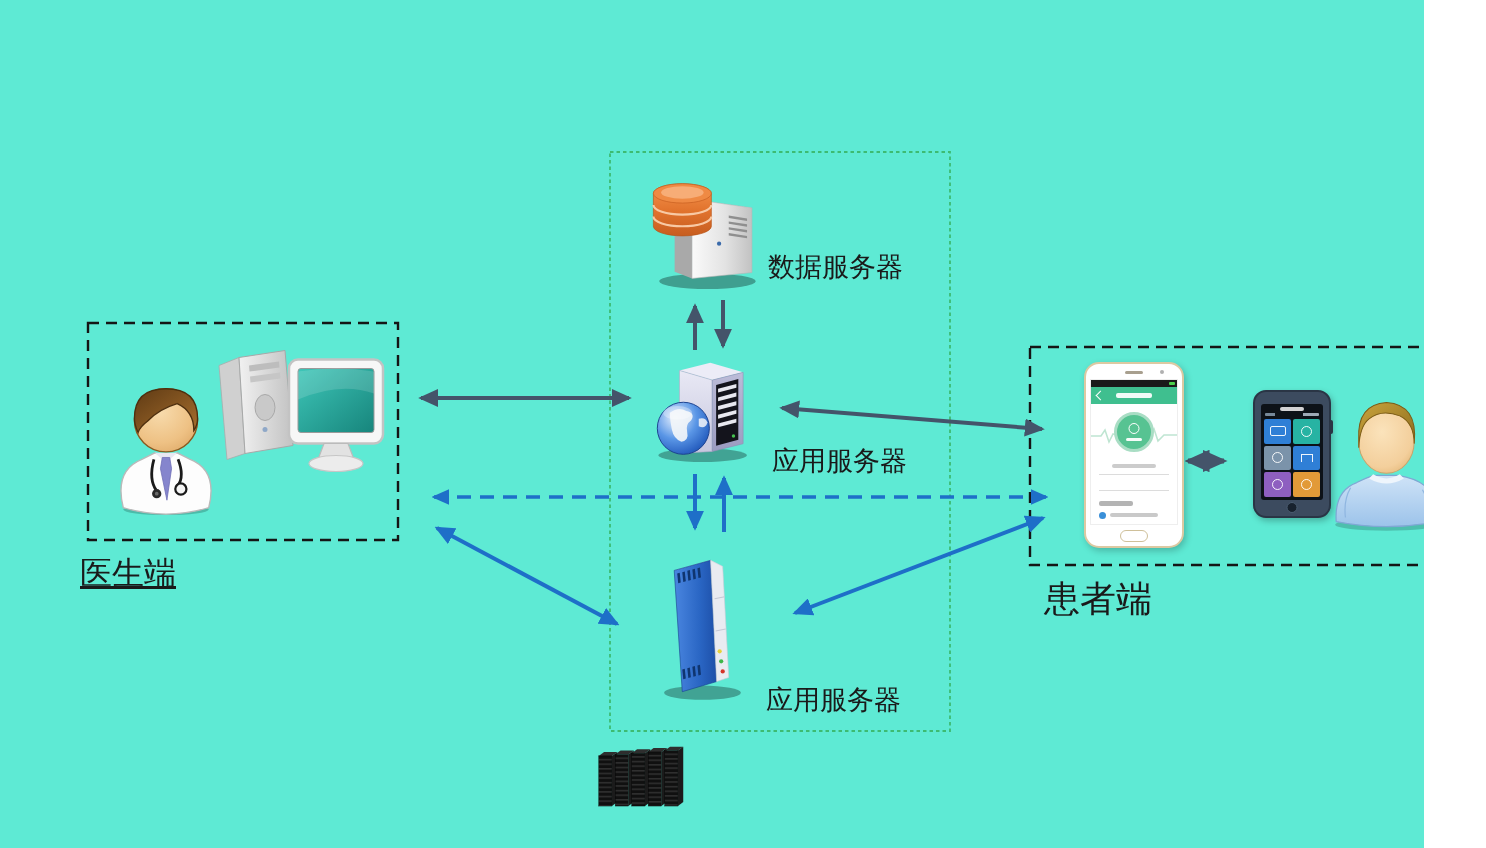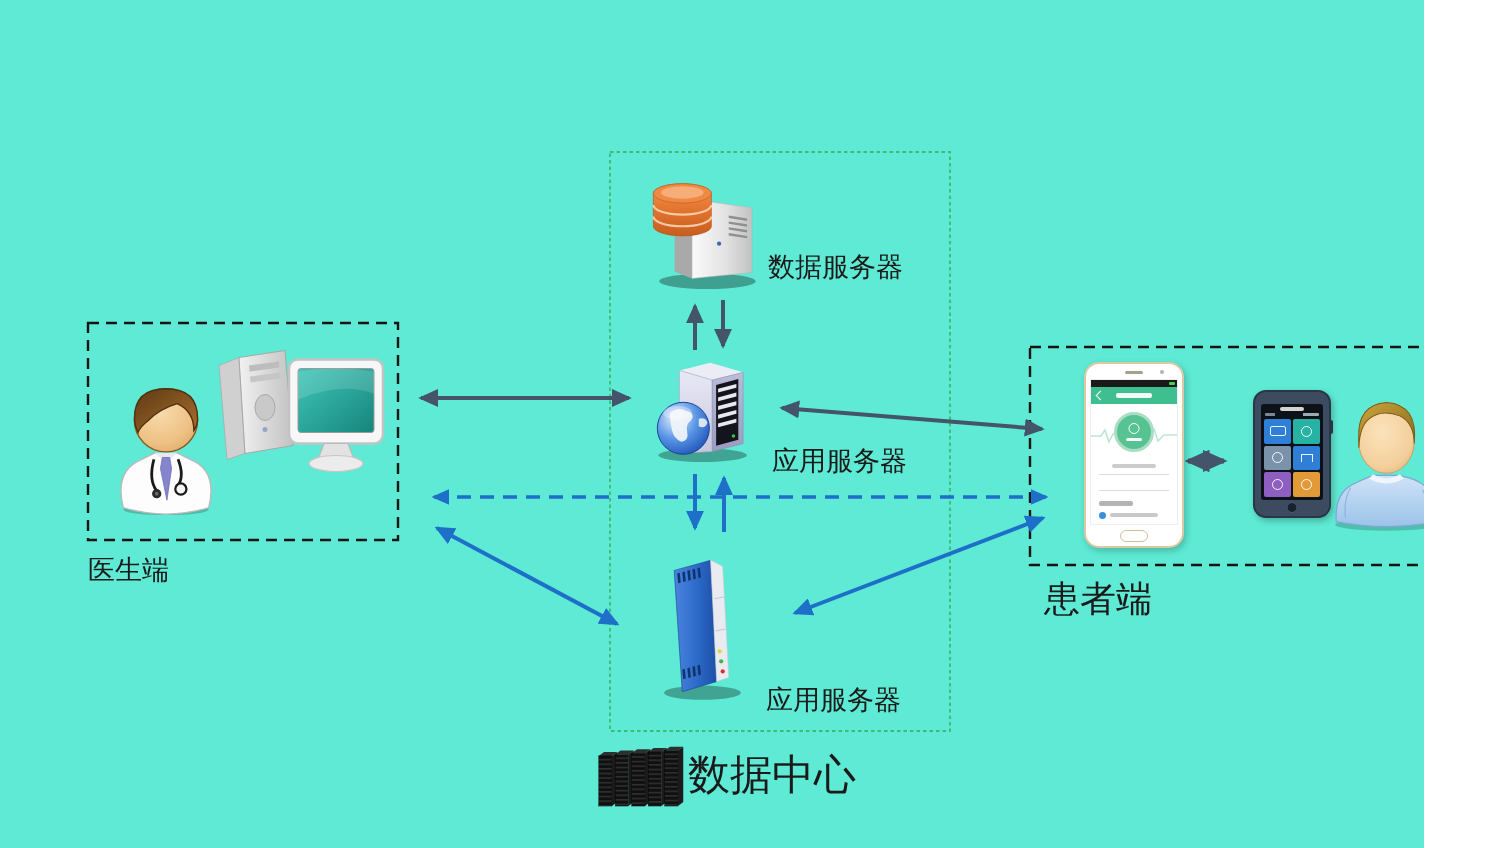--- a/index.html
+++ b/index.html
@@ -6,21 +6,21 @@
   .canvas{position:relative;width:1424px;height:848px;background:#5eead4;overflow:hidden;
           font-family:"Liberation Sans","DejaVu Sans",sans-serif;color:#1a1a1a;}
   .overlay{position:absolute;left:0;top:0;width:1486px;height:848px;}
   .ic{position:absolute;}
   .ic svg{display:block;width:100%;height:100%;}
   .lbl{position:absolute;white-space:nowrap;color:#1a1a1a;line-height:1.1;}
   #lbl-dataserver{left:768px;top:253px;font-size:27px;}
   #lbl-appserver{left:772px;top:447px;font-size:27px;}
   #lbl-mediaserver{left:766px;top:686px;font-size:27px;}
   #lbl-datacenter{left:688px;top:752px;font-size:42px;}
-  #lbl-doctor{left:88px;top:556px;font-size:27px;}
+  #lbl-doctor{left:80px;top:556px;font-size:32px;text-decoration:underline;}
   #lbl-patient{left:1044px;top:579px;font-size:36px;}
 
   
   .phone{position:absolute;left:1084px;top:362px;width:100px;height:186px;background:#ffffff;
          border:2px solid #dcc9a2;border-radius:15px;box-sizing:border-box;
          box-shadow:2px 3px 7px rgba(0,0,0,.22);}
   .p-speaker{position:absolute;top:7px;left:50%;transform:translateX(-50%);width:18px;height:3px;
              background:#a89f8e;border-radius:2px;}
   .p-cam{position:absolute;top:6px;right:18px;width:4px;height:4px;border-radius:50%;background:#b0b0b0;}
   .p-screen{position:absolute;left:4px;right:4px;top:15px;bottom:21px;background:#ffffff;
@@ -252,21 +252,20 @@
           <rect x="2" y="18" width="20" height="82" fill="url(#rackRows)" stroke="#000" stroke-width=".6"></rect>
           <polygon points="22,18 30,12 30,94 22,100" fill="#1b1b1b"></polygon>
         </g>
       <g transform="translate(100,-8)">
           <polygon points="2,18 10,12 30,12 22,18" fill="#2e2e2e"></polygon>
           <rect x="2" y="18" width="20" height="84" fill="url(#rackRows)" stroke="#000" stroke-width=".6"></rect>
           <polygon points="22,18 30,12 30,96 22,102" fill="#1b1b1b"></polygon>
         </g>
     </svg>
   </div>
-  <div class="lbl" id="lbl-datacenter">数据中心</div>
 
   <div class="ic" style="left:110px;top:372px;width:112px;height:144px;">
     <svg viewBox="0 0 120 155">
       <defs>
         <radialGradient id="gSkin" cx=".4" cy=".35" r=".85">
             <stop offset="0" stop-color="#f8dcae"></stop>
             <stop offset=".6" stop-color="#eec184"></stop>
             <stop offset="1" stop-color="#d9a15e"></stop>
           </radialGradient>
         <linearGradient id="gHair" x1="0" y1="0" x2="1" y2="1">

